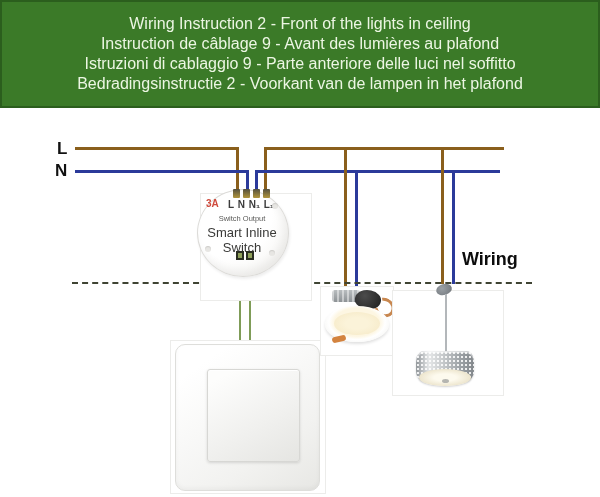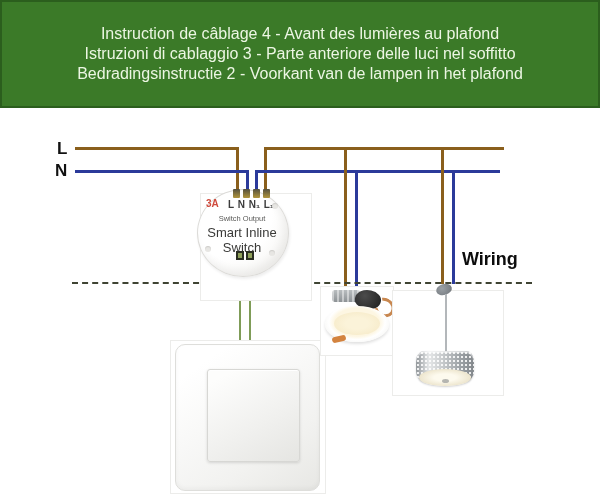--- a/index.html
+++ b/index.html
@@ -147,22 +147,23 @@
     box-shadow:0 1px 2px rgba(0,0,0,0.18);
   }
   .pd-nub{position:absolute;left:442px;top:379px;width:7px;height:4px;border-radius:50%;background:#b5b5b0;}
 </style>
 </head>
 <body>
 
 <div id="stage">
 
   <div class="header">
-    <div class="header-line">Instruction de câblage 4 - Avant des lumières au plafond</div>
-    <div class="header-line">Istruzioni di cablaggio 3 - Parte anteriore delle luci nel soffitto</div>
+    <div class="header-line">Wiring Instruction 2 - Front of the lights in ceiling</div>
+    <div class="header-line">Instruction de câblage 9 - Avant des lumières au plafond</div>
+    <div class="header-line">Istruzioni di cablaggio 9 - Parte anteriore delle luci nel soffitto</div>
     <div class="header-line">Bedradingsinstructie 2 - Voorkant van de lampen in het plafond</div>
   </div>
 
   <span class="supply-label" style="left:57px;top:139px;">L</span>
   <span class="supply-label" style="left:55px;top:161px;">N</span>
 
   <div class="wire wire-live" style="left:75px;top:147px;width:164px;height:3px;"></div>
   <div class="wire wire-live" style="left:236px;top:147px;width:3px;height:44px;"></div>
   <div class="wire wire-neutral" style="left:75px;top:170px;width:174px;height:3px;"></div>
   <div class="wire wire-neutral" style="left:246px;top:170px;width:3px;height:21px;"></div>

